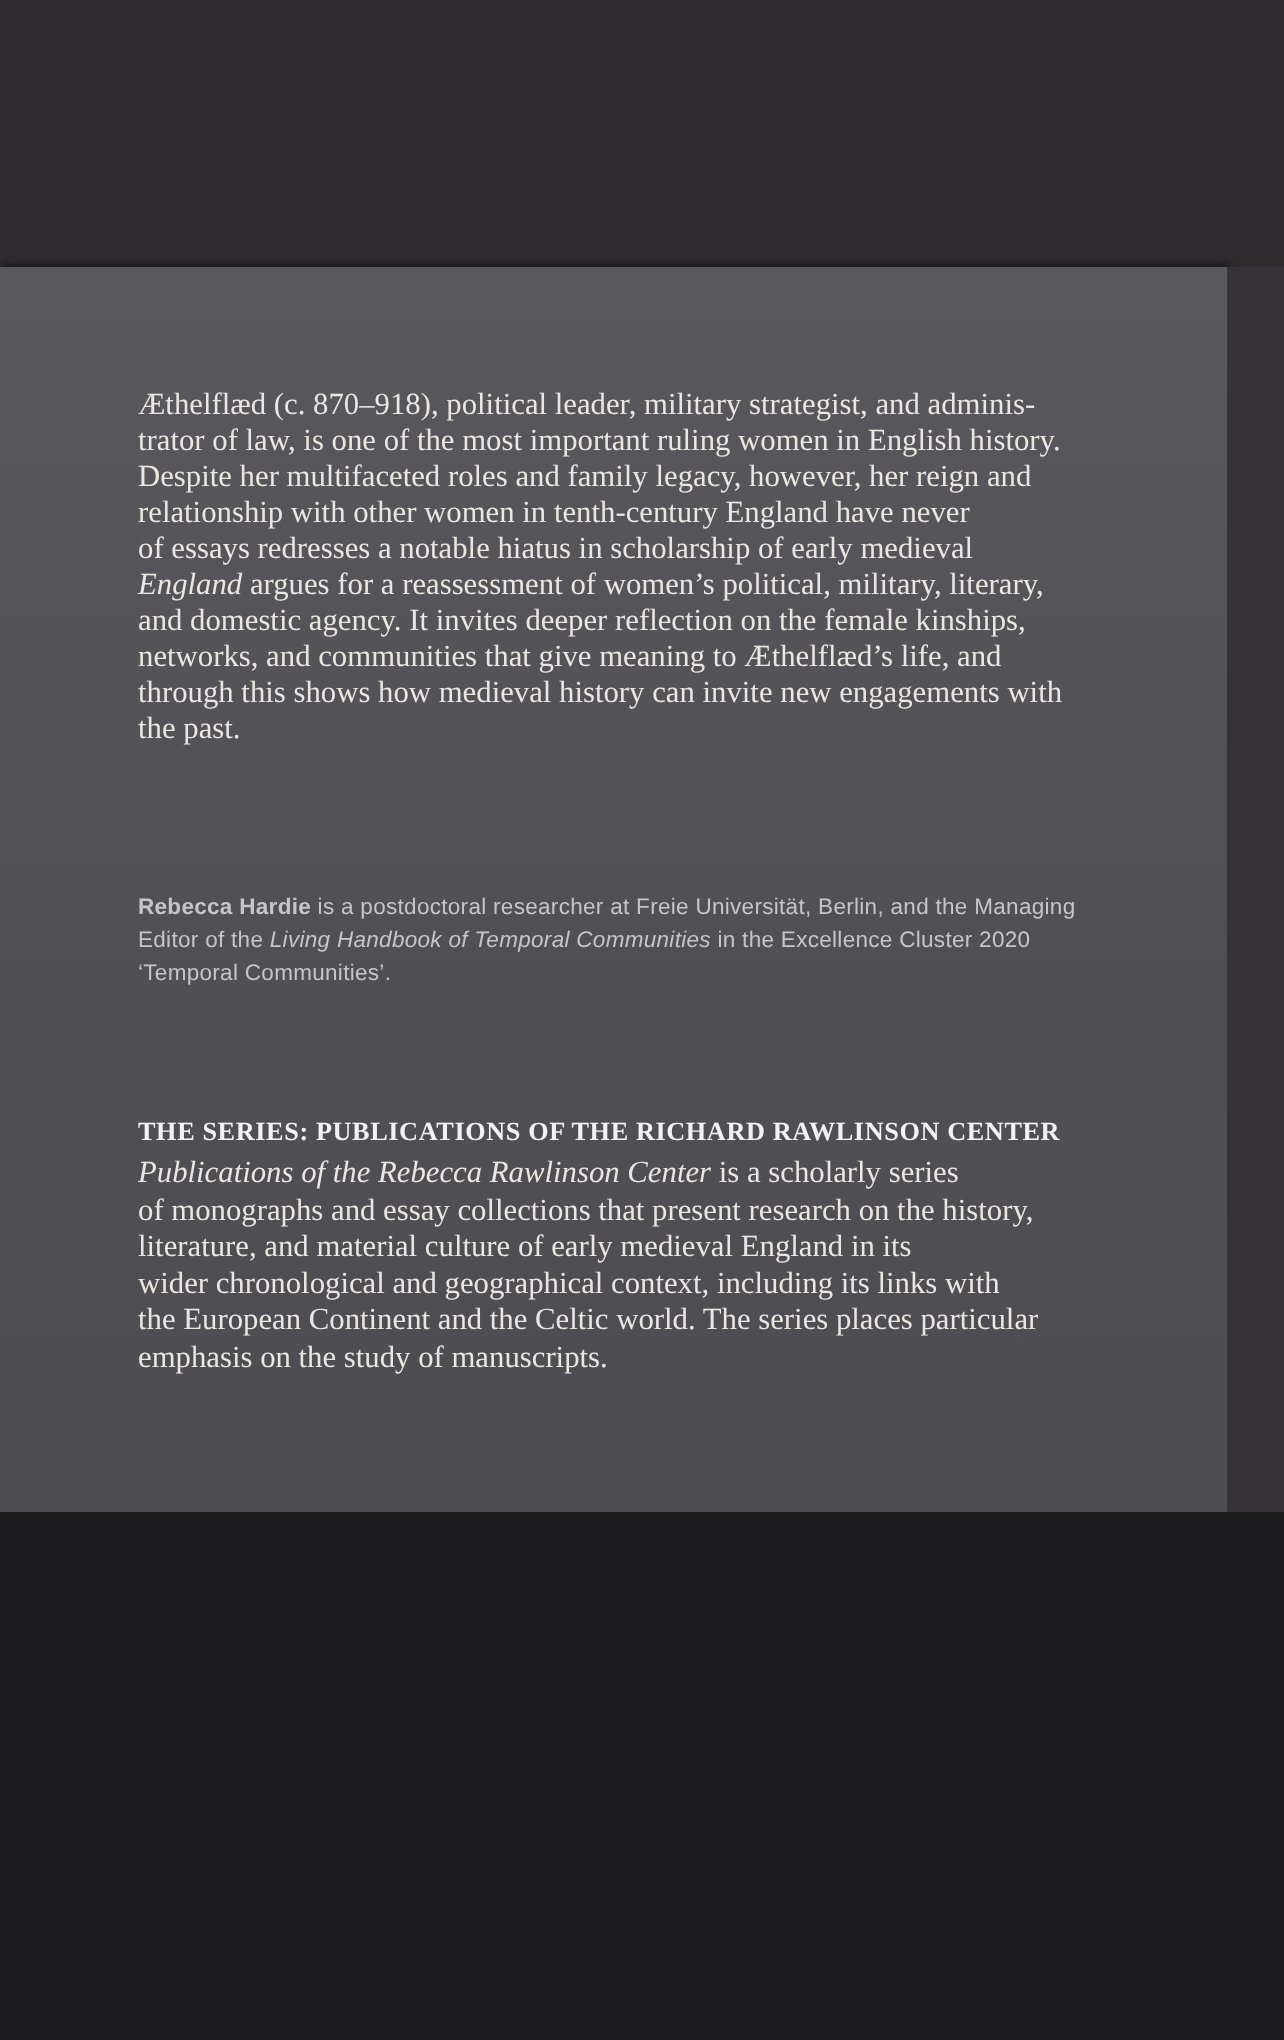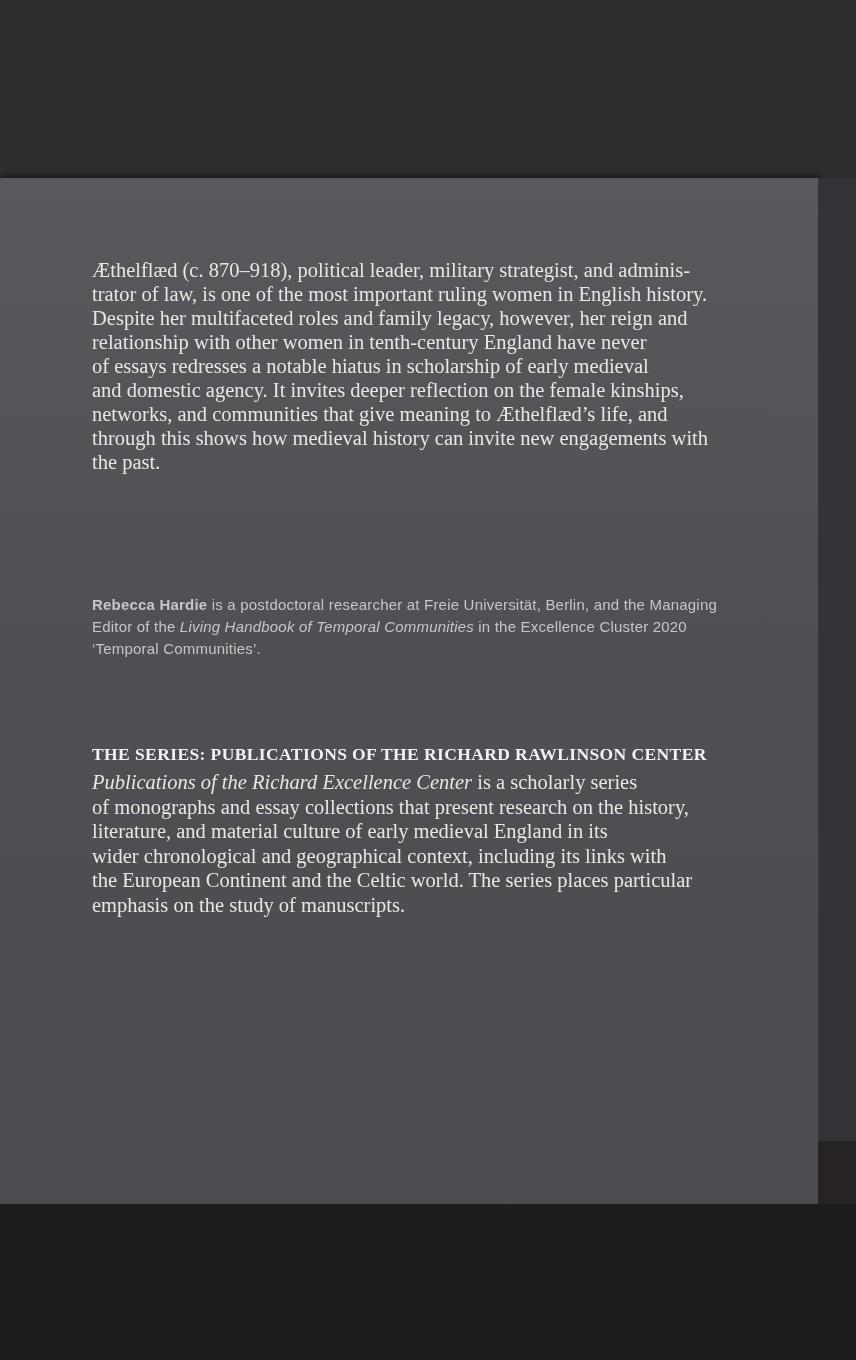--- a/index.html
+++ b/index.html
@@ -10,21 +10,21 @@
     --text_main:#e9e7e3;
     --text_bio:#c6c5c7;
     --text_heading:#f2f1f3;
     --text_site:#f4f3f5;
     --text_isbn:#d9d8da;
     --barcode_bg:#ffffff;
     --barcode_bar:#1b1b1b;
   }
   html,body{margin:0;padding:0;background:#1d1c1e;}
   .page{
-    position:relative;width:856px;height:1204px;overflow:hidden;
+    position:relative;width:856px;height:1008px;overflow:hidden;
     background:var(--page_bg);
     font-family:"Liberation Sans","DejaVu Sans",sans-serif;
   }
   .cover{
     position:absolute;left:0;top:178px;width:818px;height:1182px;
     background:linear-gradient(180deg,#59585c 0%,#504f53 40%,#4b4a4e 100%);
     box-shadow:3px 0 6px rgba(0,0,0,.45),0 -2px 5px rgba(0,0,0,.35);
   }
   .strip-upper{position:absolute;left:818px;top:178px;width:38px;height:963px;background:var(--strip_upper);}
   .strip-lower{position:absolute;left:818px;top:1141px;width:38px;height:219px;background:var(--strip_lower);}
@@ -65,36 +65,37 @@
   <div class="cover"></div>
   <div class="strip-upper"></div>
   <div class="strip-lower"></div>
 
   <div class="textblock serif blurb">
       <div class="tline"><span class="seg-r">Æthelflæd (c. 870–918), political leader, military strategist, and adminis-</span></div>
       <div class="tline"><span class="seg-r">trator of law, is one of the most important ruling women in English history.</span></div>
       <div class="tline"><span class="seg-r">Despite her multifaceted roles and family legacy, however, her reign and</span></div>
       <div class="tline"><span class="seg-r">relationship with other women in tenth-century England have never</span></div>
       <div class="tline"><span class="seg-r">of essays redresses a notable hiatus in scholarship of early medieval</span></div>
+      <div class="tline"><span class="seg-i">England</span><span class="seg-r"> argues for a reassessment of women’s political, military, literary,</span></div>
       <div class="tline"><span class="seg-r">and domestic agency. It invites deeper reflection on the female kinships,</span></div>
       <div class="tline"><span class="seg-r">networks, and communities that give meaning to Æthelflæd’s life, and</span></div>
       <div class="tline"><span class="seg-r">through this shows how medieval history can invite new engagements with</span></div>
       <div class="tline"><span class="seg-r">the past.</span></div>
     </div>
 
   <div class="textblock bio">
       <div class="tline"><span class="seg-b">Rebecca Hardie</span><span class="seg-r"> is a postdoctoral researcher at Freie Universität, Berlin, and the Managing</span></div>
       <div class="tline"><span class="seg-r">Editor of the </span><span class="seg-i">Living Handbook of Temporal Communities</span><span class="seg-r"> in the Excellence Cluster 2020</span></div>
       <div class="tline"><span class="seg-r">‘Temporal Communities’.</span></div>
     </div>
 
   <div class="textblock series-heading">THE SERIES: PUBLICATIONS OF THE RICHARD RAWLINSON CENTER</div>
 
   <div class="textblock serif series">
-      <div class="tline"><span class="seg-i">Publications of the Richard Excellence Center</span><span class="seg-r"> is a scholarly series</span></div>
+      <div class="tline"><span class="seg-i">Publications of the Rebecca Rawlinson Center</span><span class="seg-r"> is a scholarly series</span></div>
       <div class="tline"><span class="seg-r">of monographs and essay collections that present research on the history,</span></div>
       <div class="tline"><span class="seg-r">literature, and material culture of early medieval England in its</span></div>
       <div class="tline"><span class="seg-r">wider chronological and geographical context, including its links with</span></div>
       <div class="tline"><span class="seg-r">the European Continent and the Celtic world. The series places particular</span></div>
       <div class="tline"><span class="seg-r">emphasis on the study of manuscripts.</span></div>
     </div>
 
   <div class="barcode-box">
     <div class="bc-bars"><svg width="158" height="66" viewBox="0 0 158 66" xmlns="http://www.w3.org/2000/svg">
           <rect x="0.00" y="0" width="1.66" height="66" fill="#1b1b1b"></rect>

